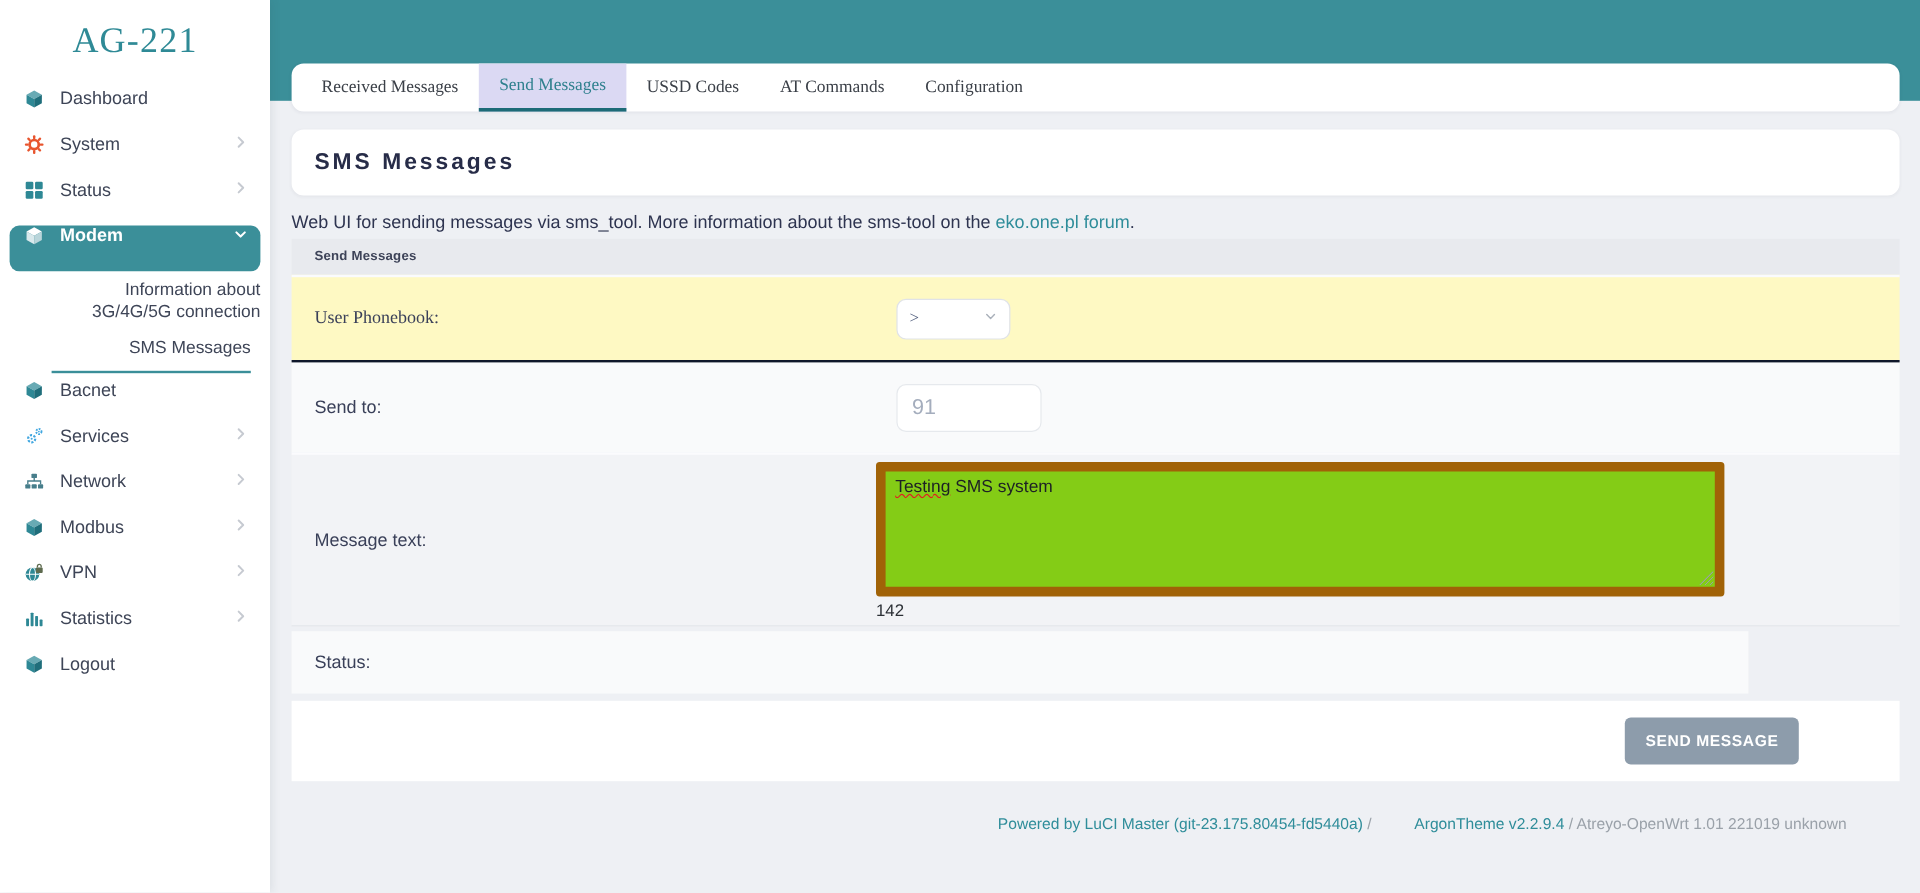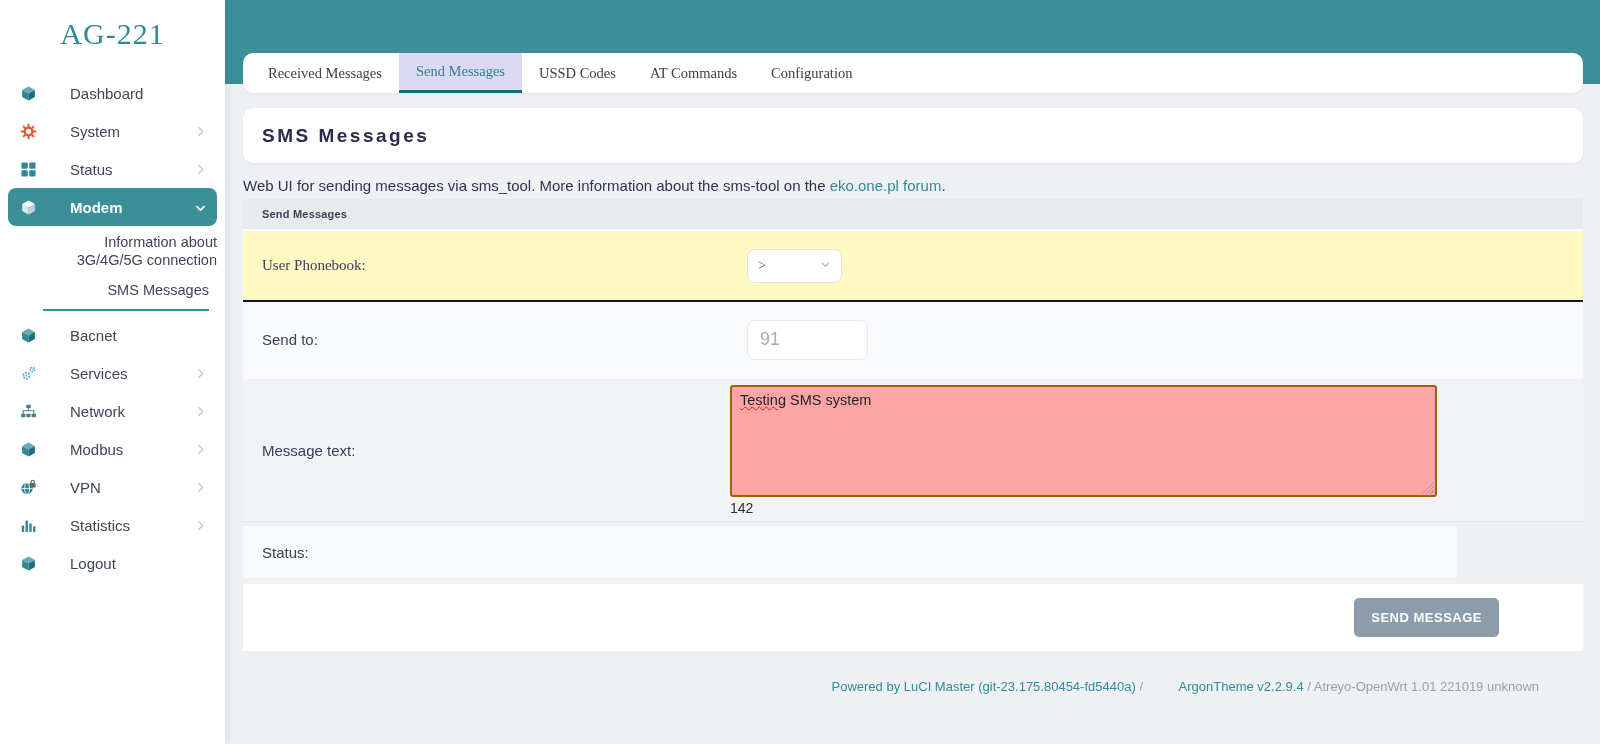--- a/index.html
+++ b/index.html
@@ -17,23 +17,23 @@
     background:#ffffff; z-index:5;
     box-shadow:2px 0 8px rgba(40,55,70,.10);
   }
   .logo {
     padding:17px 0 23px; text-align:center;
     font-family:"Liberation Serif", serif;
     font-size:30px; color:#2f8a96; letter-spacing:1px;
   }
   .menu { padding:0 8px; }
   .s-item {
-    display:flex; align-items:center; height:38px;
+    display:flex; height:38px;
     padding:0 10px 0 12px; border-radius:8px;
-    color:#3e4557; font-size:15px; cursor:pointer;gap:20px;
+    color:#3e4557; font-size:15px; cursor:pointer;
   }
   .s-icon { width:17px; height:17px; margin-right:13px; display:flex; align-items:center; justify-content:center; }
   .s-label { flex:1; white-space:nowrap; }
   .s-chev { width:13px; height:13px; display:flex; }
   .s-item.active { background:#3b8f99; color:#fff; font-weight:bold; }
   .submenu { padding:8px 0 6px 35px; }
   .sub-item {
     font-size:14.5px; color:#3e4557; line-height:17.5px;
     cursor:pointer;
     text-align:right;
@@ -94,21 +94,21 @@
   .tinput {
     margin-left:17px; width:121px; height:40px;
     background:#fff; border:1px solid #e6e9ed; border-radius:8px;
     padding:0 12px; font-size:18px; color:#3a4059;
     font-family:"Liberation Sans", sans-serif; outline:none;
   }
   .tinput::placeholder { color:#a4adbd; }
   .ta-wrap { display:flex; flex-direction:column; }
   .textarea {
     width:707px; height:112px;
-    background:#fca5a5; border:2px solid #a16207; border-radius:3px;
+    background:#84cc16; border:8px solid #a16207; border-radius:3px;
     padding:4px 8px; font-size:14.5px; line-height:19px; color:#1d2025;
     position:relative; cursor:text; overflow:hidden;
   }
   .misspell { text-decoration:underline; text-decoration-style:wavy; text-decoration-color:#e02020; text-decoration-thickness:1px; }
   .resize-handle {
     position:absolute; right:1px; bottom:1px; width:12px; height:12px;
     background:repeating-linear-gradient(-45deg, transparent, transparent 2px, #9aa0a6 2px, #9aa0a6 3px);
     clip-path:polygon(100% 0, 100% 100%, 0 100%);
     cursor:nwse-resize;
   }

